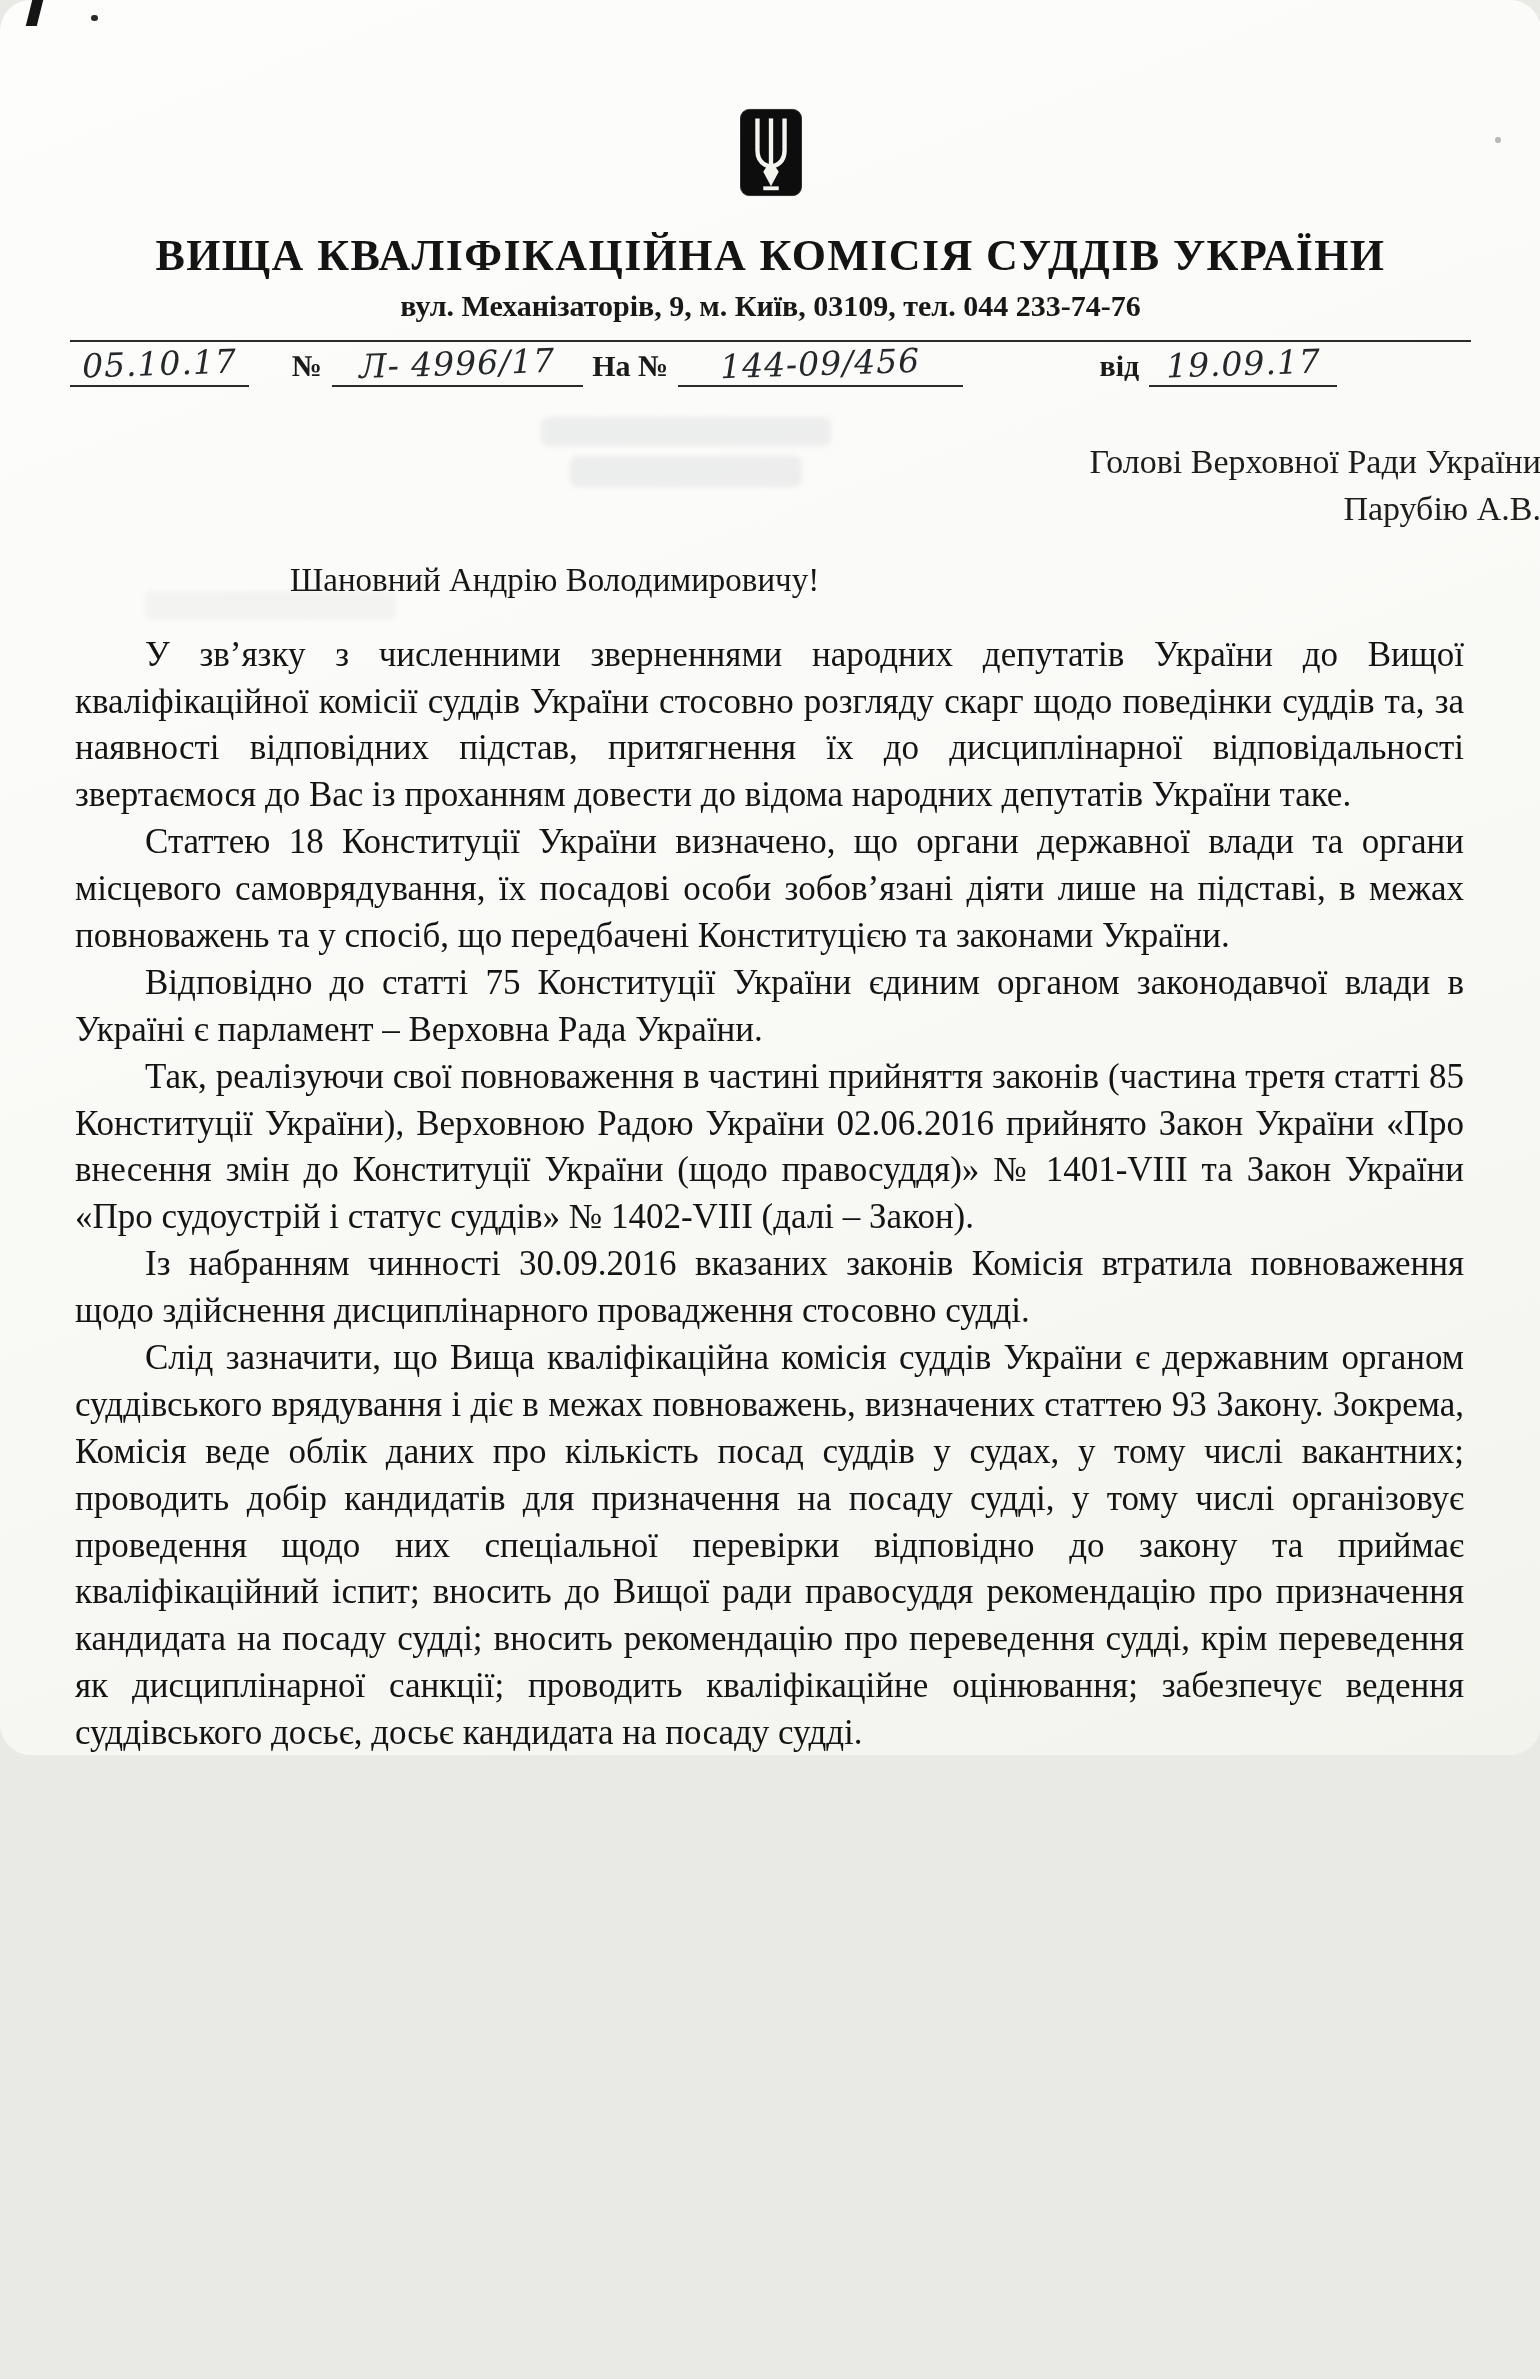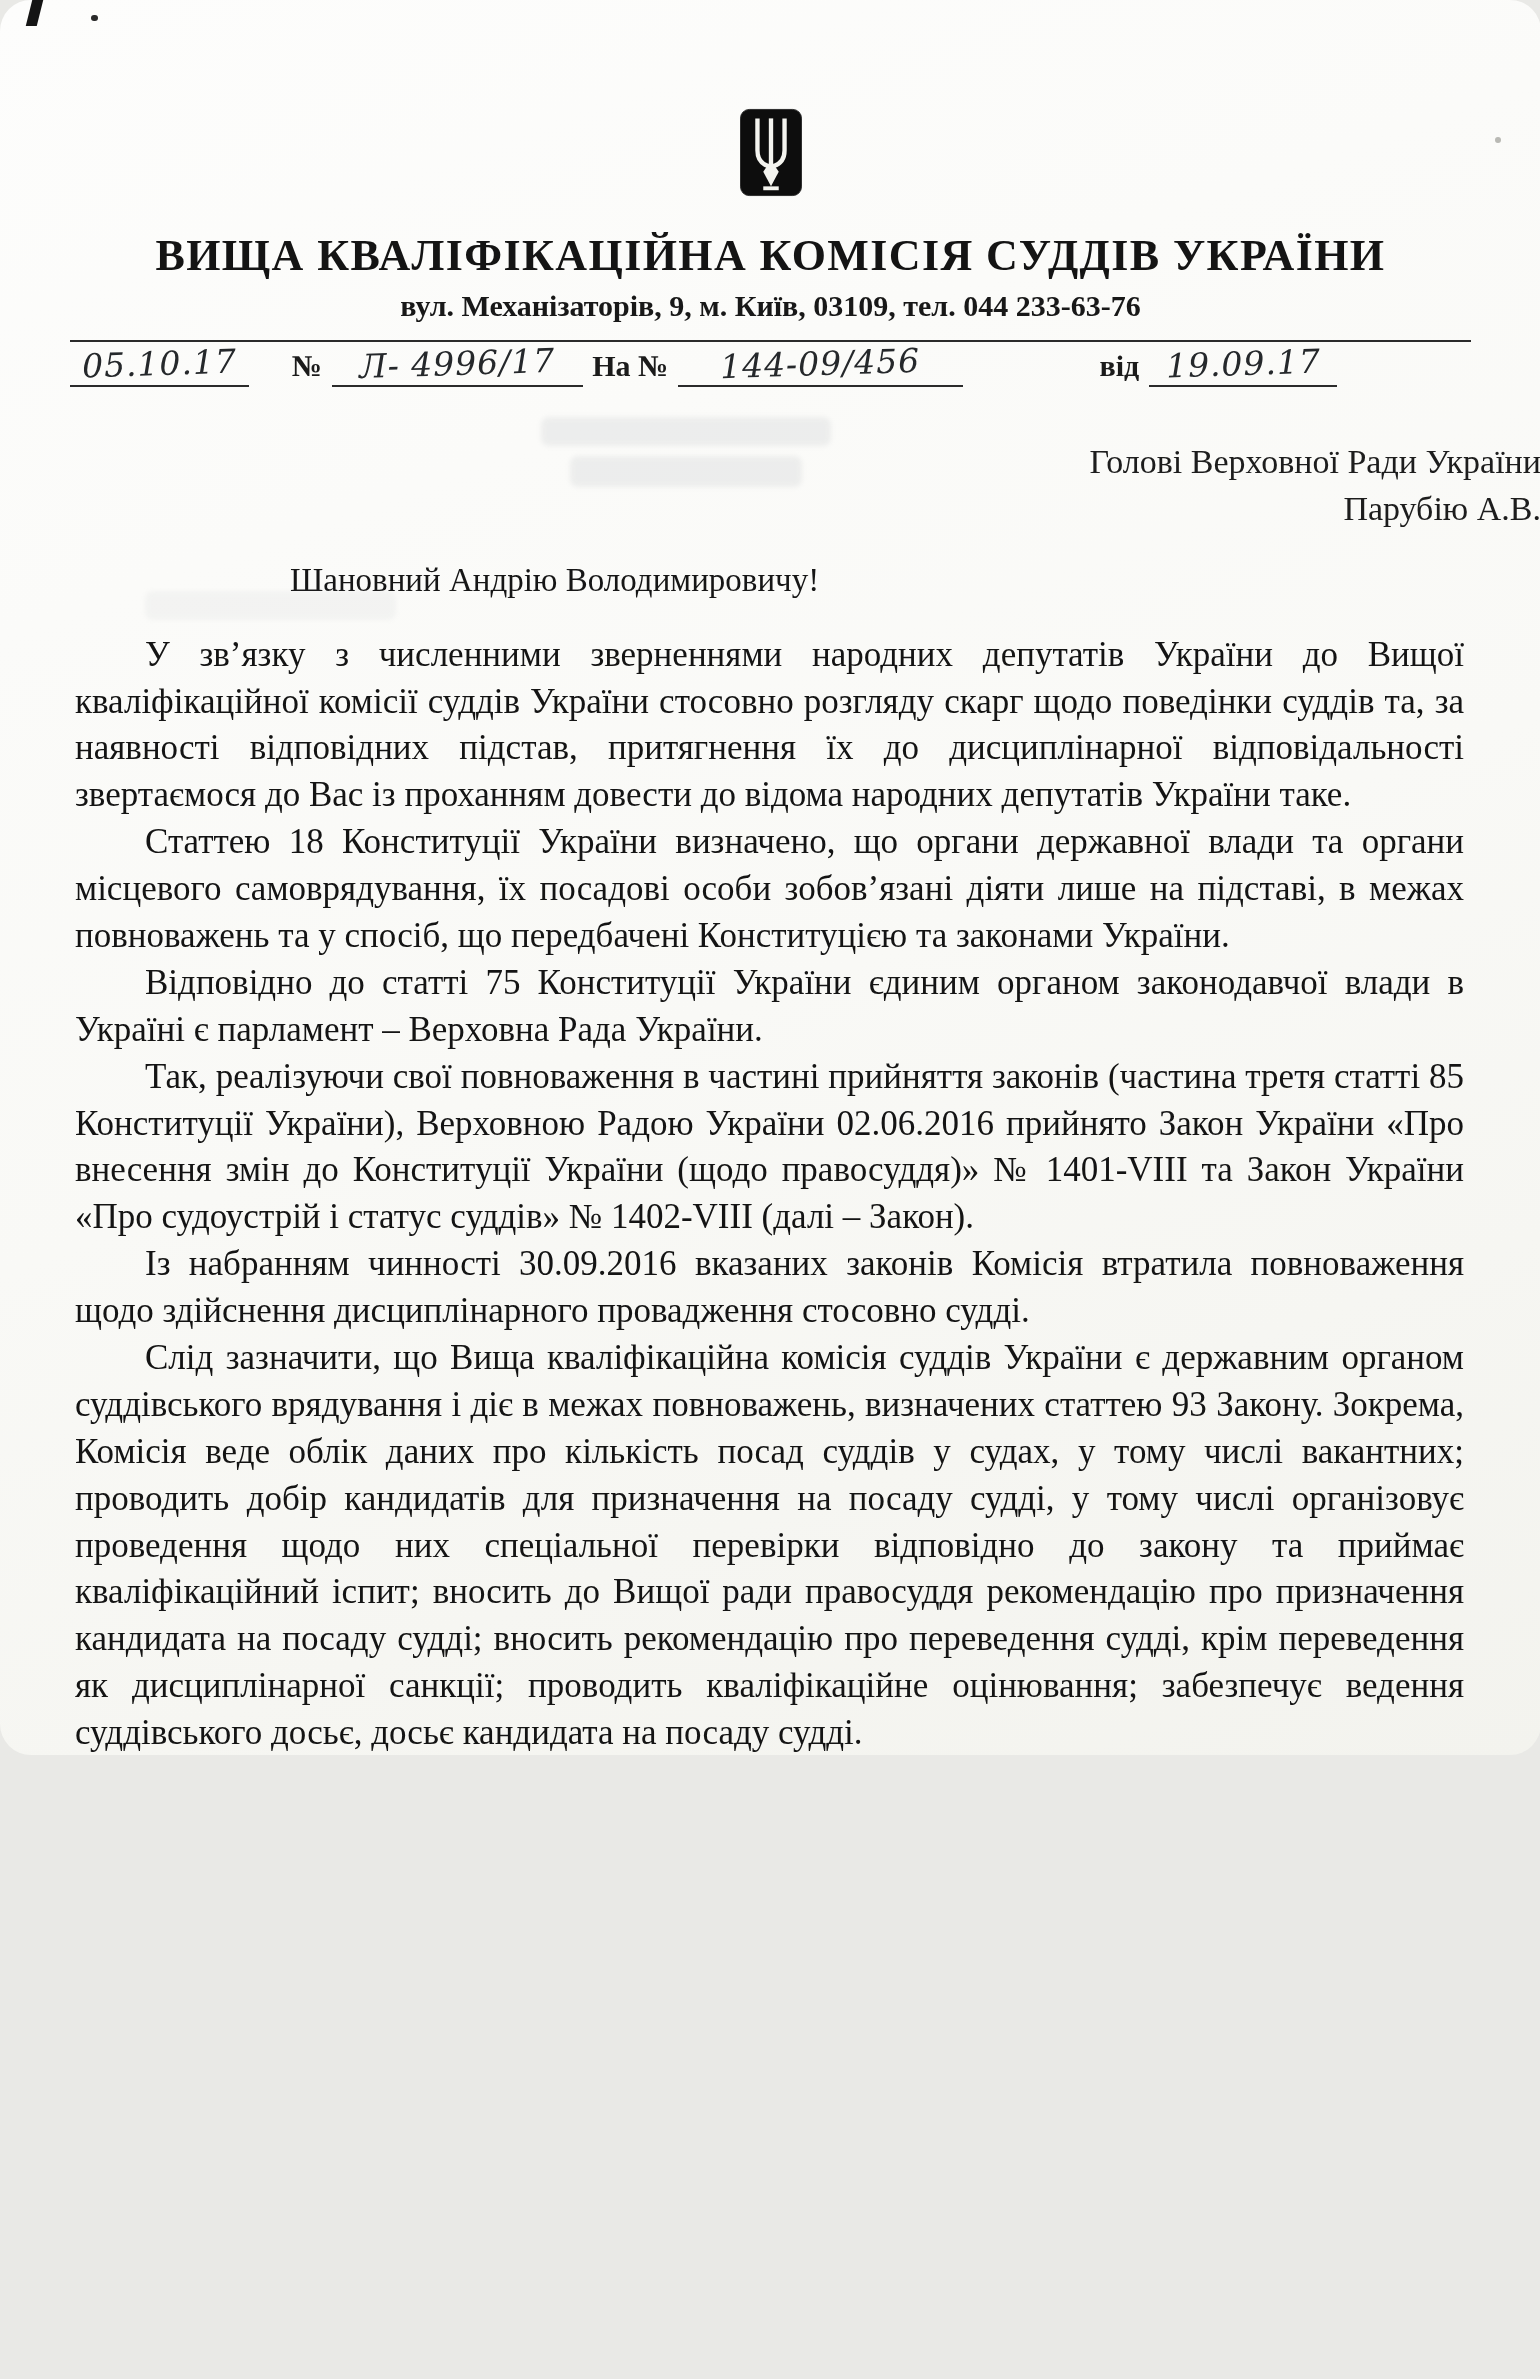--- a/index.html
+++ b/index.html
@@ -146,21 +146,21 @@
         <path d="M19 13 v31 c0 9 5 14 11 16"></path>
         <path d="M47 13 v31 c0 9 -5 14 -11 16"></path>
         <path d="M33 13 v47"></path>
       </g>
       <path d="M33 54 l-8 12 8 15 8 -15 z" fill="#f4f4ef"></path>
       <path d="M25 83 h16" stroke="#f4f4ef" stroke-width="4"></path>
     </svg>
   </div>
 
   <div class="org-name">ВИЩА КВАЛІФІКАЦІЙНА КОМІСІЯ СУДДІВ УКРАЇНИ</div>
-  <div class="org-address">вул. Механізаторів, 9, м. Київ, 03109, тел. 044 233-63-76</div>
+  <div class="org-address">вул. Механізаторів, 9, м. Київ, 03109, тел. 044 233-74-76</div>
 
   <div class="ref-row">
     <span class="blank hand b-date1"><span>05.10.17</span></span>
     <span class="gap-sm"></span>
     <span class="ref-label">№</span>
     <span class="blank hand b-num1"><span>Л- 4996/17</span></span>
     <span class="ref-label">На №</span>
     <span class="blank hand b-num2"><span>144-09/456</span></span>
     <span class="ref-label push-right">від</span>
     <span class="blank hand b-date2"><span>19.09.17</span></span>

